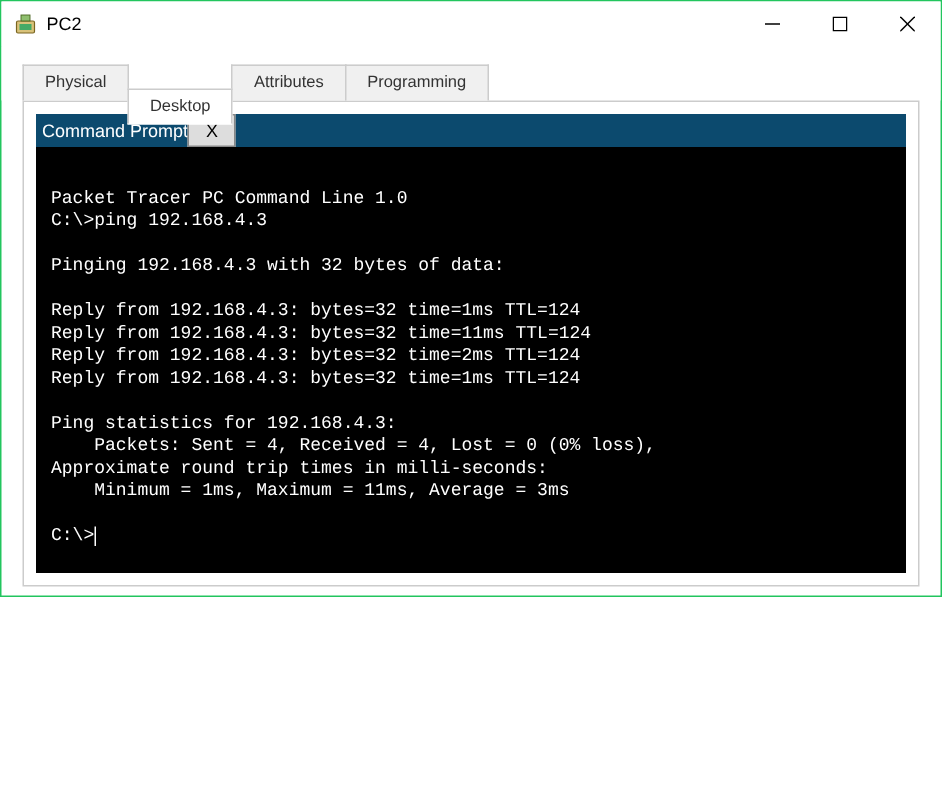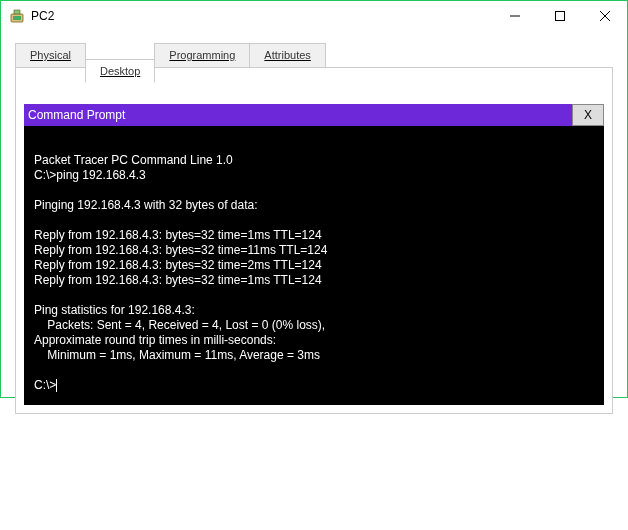--- a/index.html
+++ b/index.html
@@ -52,21 +52,20 @@
       background: transparent;
       border: none;
       font-family: inherit;
       cursor: pointer;
     }
     .tabs {
       display: flex;
       padding: 12px 14px 0 14px;
       background: #fff;
       gap: 0;
-      text-decoration: underline;
     }
     .tab {
       padding: 5px 14px;
       font-size: 11px;
       color: #333;
       background: #f0f0f0;
       border: 1px solid #ccc;
       border-bottom: none;
       cursor: pointer;
       position: relative;
@@ -81,47 +80,46 @@
     .tab-content-wrap {
       border: 1px solid #ccc;
       margin: 0 14px 6px 14px;
       flex: 1;
       display: flex;
       flex-direction: column;
       padding: 8px;
       background: #fff;
     }
     .cmd-header {
-      background: #6d28d9;
+      background: #0c4a6e;
       color: #fff;
       display: flex;
       align-items: center;
-      justify-content: space-between;
+      justify-content: flex-start;
       height: 22px;
       padding-left: 4px;
       font-size: 12px;
-      margin-top: 28px;
     }
     .cmd-close {
       width: 32px;
       height: 22px;
       background: #ddd;
       border: 1px solid #888;
       color: #000;
       font-size: 12px;
       display: flex;
       align-items: center;
       justify-content: center;
       cursor: pointer;
     }
     .terminal {
       flex: 1;
       background: #000;
       color: #fff;
-      font-family: Liberation Sans, sans-serif;
+      font-family: Liberation Mono, monospace;
       font-size: 12px;
       line-height: 15px;
       padding: 12px 10px;
       white-space: pre;
       overflow: hidden;
       position: relative;
     }
     .cursor {
       display: inline-block;
       width: 1px;
@@ -177,22 +175,22 @@
             <line x1="0" y1="0" x2="10" y2="10" stroke="#000" stroke-width="1"></line>
             <line x1="10" y1="0" x2="0" y2="10" stroke="#000" stroke-width="1"></line>
           </svg>
       </button>
     </div>
   </div>
 
   <div class="tabs">
     <div class="tab">Physical</div>
     <div class="tab active">Desktop</div>
+    <div class="tab">Attributes</div>
     <div class="tab">Programming</div>
-    <div class="tab">Attributes</div>
   </div>
 
   <div class="tab-content-wrap">
     <div class="cmd-header">
       <span>Command Prompt</span>
       <div class="cmd-close">X</div>
     </div>
     <div class="terminal"><span></span>
 <span>Packet Tracer PC Command Line 1.0</span>
 <span>C:\&gt;ping 192.168.4.3</span>

